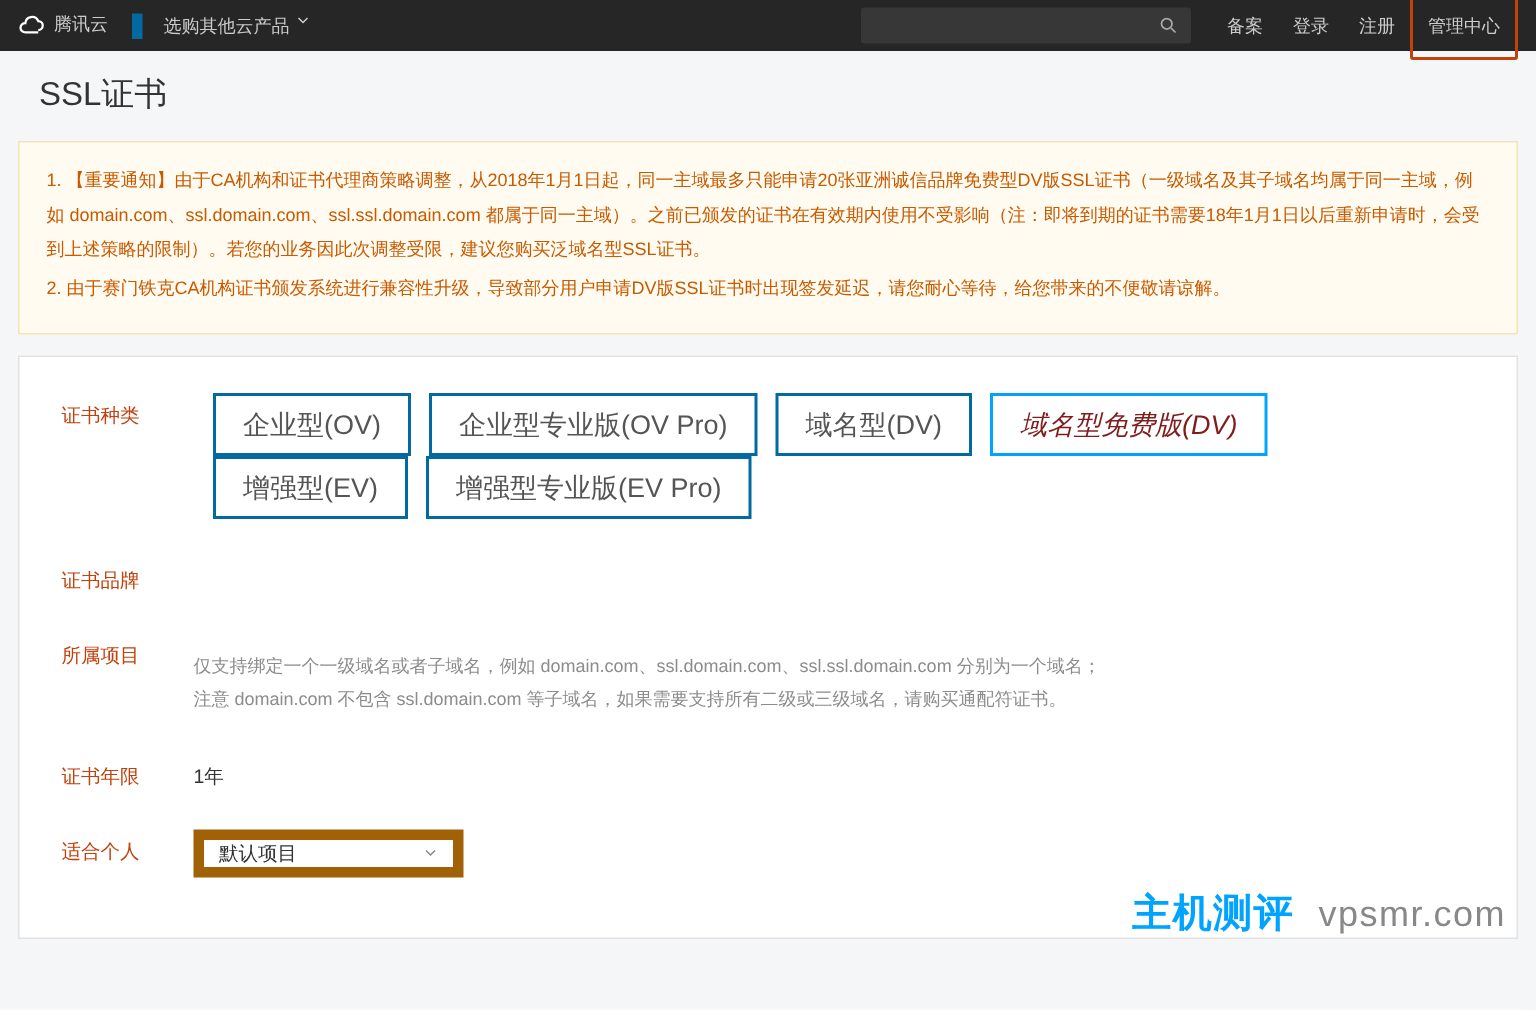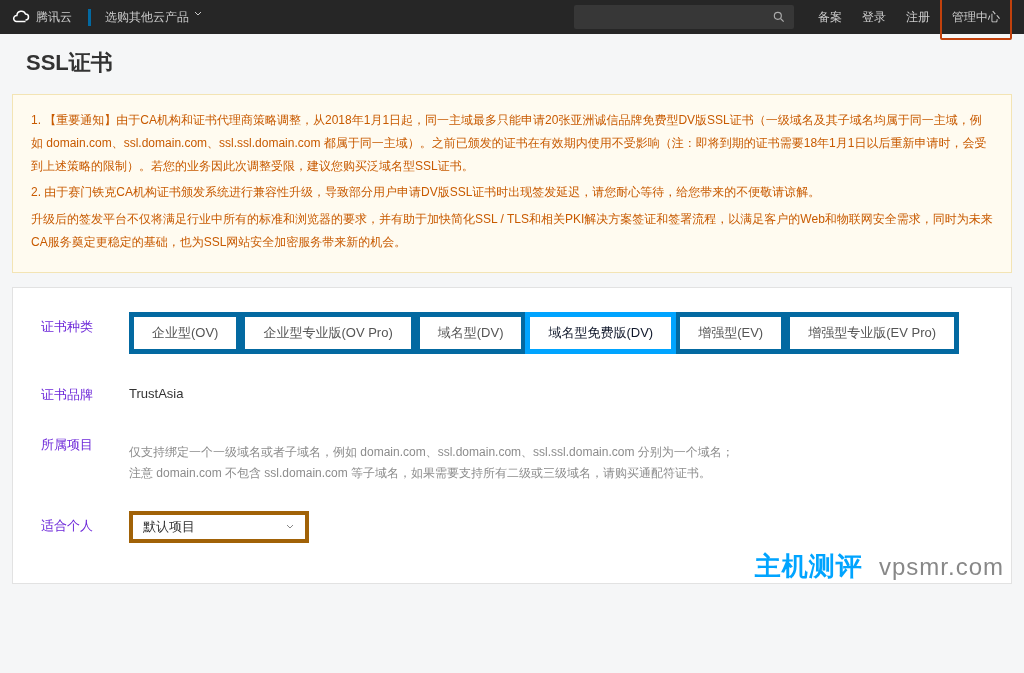--- a/index.html
+++ b/index.html
@@ -1,47 +1,47 @@
 <!DOCTYPE html>
 <html><head>
   <meta charset="utf-8">
   <style>
     * { box-sizing: border-box; margin: 0; padding: 0; }
     body { font-family: -apple-system, "Microsoft YaHei", Arial, sans-serif; font-size: 13px; background: #f5f6f7; color: #333; width: 1024px; }
 
     .topbar { height: 34px; background: #262626; display: flex; align-items: center; color: #ccc; font-size: 12px; padding: 0 12px; }
-    .logo-wrap { display: flex; align-items: center; gap: 6px; margin-right: 16px; }
+    .logo-wrap { display: flex; gap: 6px; margin-right: 16px; }
     .logo-icon { width: 18px; height: 18px; }
-    .prod-switch { display: flex; align-items: flex-start; gap: 4px; border-left: 3px solid #0369a1; padding-left: 14px; }
+    .prod-switch { display: flex; align-items: flex-start; gap: 4px; border-left: 7px solid #0369a1; padding-left: 14px; }
     .topbar-spacer { flex: 1; }
     .search-wrap { width: 220px; height: 24px; background: rgba(255,255,255,.08); border-radius: 2px; display: flex; align-items: center; justify-content: flex-end; padding-right: 8px; margin-right: 14px; }
     .topbar-link { margin: 0 10px; cursor: pointer; }
     .topbar-btn { border: 2px solid #c2410c; padding: 12px 10px; border-radius: 2px; cursor: pointer; }
 
-    .page-title { font-size: 22px; font-weight: 700; padding: 14px 26px 16px; color: #333; background: #f5f6f7; }
+    .page-title { font-size: 22px; font-weight: 400; padding: 14px 26px 16px; color: #333; background: #f5f6f7; }
 
     .card { background: #fff; margin: 0 12px 14px; border: 1px solid #e2e2e2; }
 
     .notice { border-color: #f3e4b4; background: #fffbf0; color: #c85a00; font-size: 12px; padding: 14px 18px; line-height: 1.9; }
     .notice p { margin-bottom: 4px; }
 
     .form-card { padding: 24px 28px 40px; }
     .row { display: flex; align-items: flex-start; margin-bottom: 26px; }
-    .row-label { width: 88px; flex-shrink: 0; color: #6d28d9; font-size: 13px; padding-top: 6px; }
+    .row-label { width: 88px; flex-shrink: 0; color: #c2410c; font-size: 13px; padding-top: 6px; }
     .row-body { flex: 1; }
 
     .tabs { display: flex; flex-wrap: wrap; gap: 0; }
-    .tab { border: 5px solid #0369a1; padding: 7px 18px; font-size: 13px; background: #fff; color: #555; cursor: pointer; margin-right: -1px; }
-    .tab.active { border-color: #00a4ff; color: #0f172a; position: relative; z-index: 1; }
+    .tab { border: 2px solid #0369a1; padding: 7px 18px; font-size: 18px; background: #fff; color: #555; cursor: pointer; margin-right: -1px; margin-left: 13px; }
+    .tab.active { border-color: #00a4ff; color: #7f1d1d; position: relative; z-index: 1; font-style: italic; }
 
     .desc { color: #8c8c8c; font-size: 12px; margin-top: 12px; line-height: 1.8; }
 
     .value-text { font-size: 13px; color: #333; padding-top: 6px; display: block; }
 
-    .select { width: 180px; height: 32px; border: 4px solid #a16207; background: #fff; display: flex; align-items: center; justify-content: space-between; padding: 0 10px; font-size: 13px; cursor: pointer; }
+    .select { width: 180px; height: 32px; border: 7px solid #a16207; background: #fff; display: flex; align-items: center; justify-content: space-between; padding: 0 10px; font-size: 13px; cursor: pointer; }
 
     .wm-footer { position: absolute; right: 20px; bottom: 14px; font-size: 26px; font-weight: bold; letter-spacing: 1px; }
     .wm-cn { color: #00a4ff; }
     .wm-en { color: #888; font-size: 24px; font-weight: 500; margin-left: 8px; }
     body { position: relative; }
   </style>
 </head>
 <body>
 
 <div class="topbar">
@@ -68,21 +68,20 @@
   <span class="topbar-link">登录</span>
   <span class="topbar-link">注册</span>
   <span class="topbar-btn">管理中心</span>
 </div>
 
 <div class="page-title">SSL证书</div>
 
 <div class="card notice">
   <p>1. 【重要通知】由于CA机构和证书代理商策略调整，从2018年1月1日起，同一主域最多只能申请20张亚洲诚信品牌免费型DV版SSL证书（一级域名及其子域名均属于同一主域，例如 domain.com、ssl.domain.com、ssl.ssl.domain.com 都属于同一主域）。之前已颁发的证书在有效期内使用不受影响（注：即将到期的证书需要18年1月1日以后重新申请时，会受到上述策略的限制）。若您的业务因此次调整受限，建议您购买泛域名型SSL证书。</p>
   <p>2. 由于赛门铁克CA机构证书颁发系统进行兼容性升级，导致部分用户申请DV版SSL证书时出现签发延迟，请您耐心等待，给您带来的不便敬请谅解。</p>
-  <p>升级后的签发平台不仅将满足行业中所有的标准和浏览器的要求，并有助于加快简化SSL / TLS和相关PKI解决方案签证和签署流程，以满足客户的Web和物联网安全需求，同时为未来CA服务奠定更稳定的基础，也为SSL网站安全加密服务带来新的机会。</p>
 </div>
 
 <div class="card form-card">
 
   <div class="row">
     <div class="row-label">证书种类</div>
     <div class="row-body">
       <div class="tabs">
         <div class="tab">企业型(OV)</div>
         <div class="tab">企业型专业版(OV Pro)</div>
@@ -90,34 +89,39 @@
         <div class="tab active">域名型免费版(DV)</div>
         <div class="tab">增强型(EV)</div>
         <div class="tab">增强型专业版(EV Pro)</div>
       </div>
     </div>
   </div>
 
   <div class="row">
     <div class="row-label">证书品牌</div>
     <div class="row-body">
-      <span class="value-text">TrustAsia</span>
     </div>
   </div>
 
   <div class="row">
     <div class="row-label">所属项目</div>
     <div class="row-body">
       <div class="desc">
         <span>仅支持绑定一个一级域名或者子域名，例如 domain.com、ssl.domain.com、ssl.ssl.domain.com 分别为一个域名；</span><br>
         <span>注意 domain.com 不包含 ssl.domain.com 等子域名，如果需要支持所有二级或三级域名，请购买通配符证书。</span>
       </div>
     </div>
   </div>
 
+  <div class="row">
+    <div class="row-label">证书年限</div>
+    <div class="row-body">
+      <span class="value-text">1年</span>
+    </div>
+  </div>
 
   <div class="row" style="margin-bottom:0;">
     <div class="row-label">适合个人</div>
     <div class="row-body">
       <div class="select">
         <span>默认项目</span>
         <svg width="10" height="10" viewBox="0 0 10 10">
             <path d="M2 3l3 3 3-3" stroke="#888" fill="none"></path>
           </svg>
       </div>

